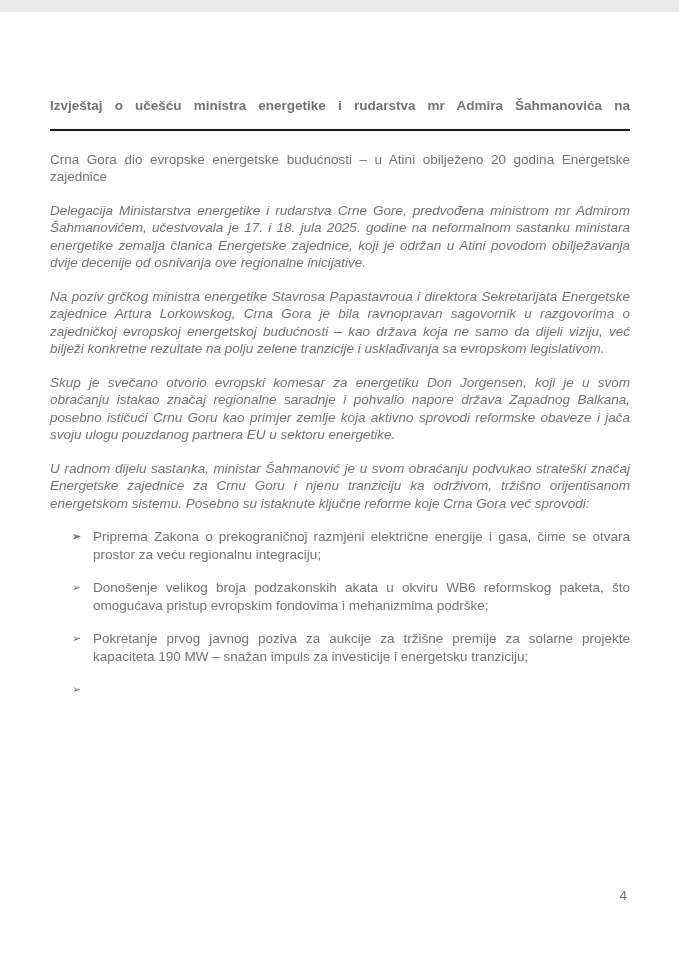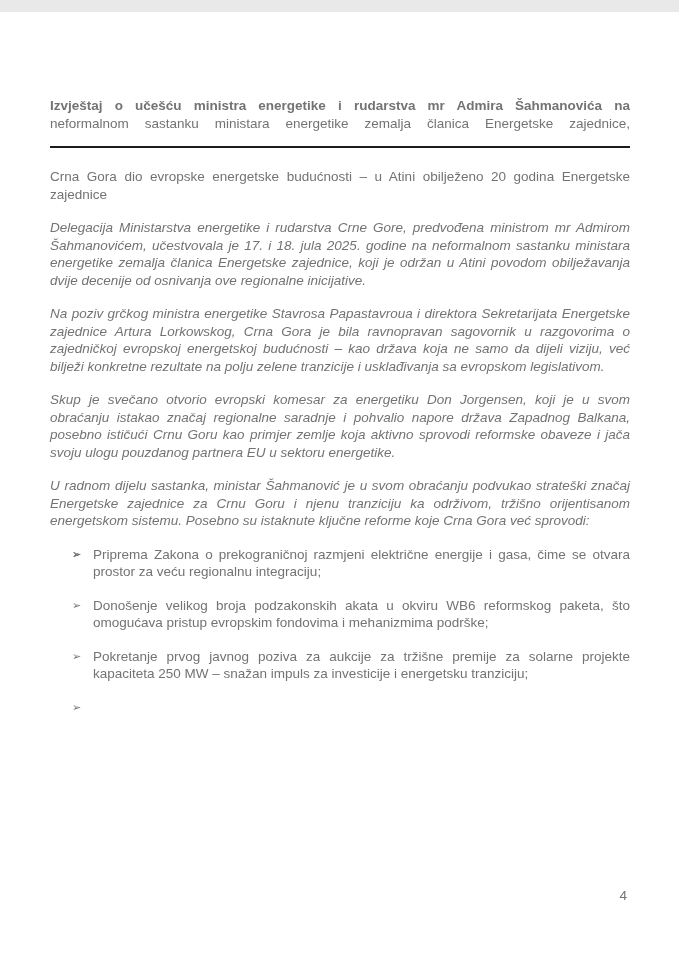--- a/index.html
+++ b/index.html
@@ -73,21 +73,20 @@
   }
 </style>
 </head>
 <body>
 
 <div class="page">
   <div class="content">
 
     <div>
       <div class="title-line bold">Izvještaj o učešću ministra energetike i rudarstva mr Admira Šahmanovića na</div>
-      <div class="title-line">neformalnom sastanku ministara energetike zemalja članica Energetske zajednice,</div>
     </div>
 
     <hr class="rule">
 
     <div class="subtitle">Crna Gora dio evropske energetske budućnosti – u Atini obilježeno 20 godina Energetske zajednice</div>
 
     <p class="body-par">Delegacija Ministarstva energetike i rudarstva Crne Gore, predvođena ministrom mr Admirom Šahmanovićem, učestvovala je 17. i 18. jula 2025. godine na neformalnom sastanku ministara energetike zemalja članica Energetske zajednice, koji je održan u Atini povodom obilježavanja dvije decenije od osnivanja ove regionalne inicijative.</p>
     <p class="body-par">Na poziv grčkog ministra energetike Stavrosa Papastavroua i direktora Sekretarijata Energetske zajednice Artura Lorkowskog, Crna Gora je bila ravnopravan sagovornik u razgovorima o zajedničkoj evropskoj energetskoj budućnosti – kao država koja ne samo da dijeli viziju, već bilježi konkretne rezultate na polju zelene tranzicije i usklađivanja sa evropskom legislativom.</p>
     <p class="body-par">Skup je svečano otvorio evropski komesar za energetiku Don Jorgensen, koji je u svom obraćanju istakao značaj regionalne saradnje i pohvalio napore država Zapadnog Balkana, posebno ističući Crnu Goru kao primjer zemlje koja aktivno sprovodi reformske obaveze i jača svoju ulogu pouzdanog partnera EU u sektoru energetike.</p>
     <p class="body-par">U radnom dijelu sastanka, ministar Šahmanović je u svom obraćanju podvukao strateški značaj Energetske zajednice za Crnu Goru i njenu tranziciju ka održivom, tržišno orijentisanom energetskom sistemu. Posebno su istaknute ključne reforme koje Crna Gora već sprovodi:</p>
@@ -102,21 +101,21 @@
       <li>
         <span class="marker">➢</span>
         <span>Priprema Zakona o prekograničnoj razmjeni električne energije i gasa, čime se otvara prostor za veću regionalnu integraciju;</span>
       </li>
       <li>
         <span class="marker">➢</span>
         <span>Donošenje velikog broja podzakonskih akata u okviru WB6 reformskog paketa, što omogućava pristup evropskim fondovima i mehanizmima podrške;</span>
       </li>
       <li>
         <span class="marker">➢</span>
-        <span>Pokretanje prvog javnog poziva za aukcije za tržišne premije za solarne projekte kapaciteta 250 MW – snažan impuls za investicije i energetsku tranziciju;</span>
+        <span>Pokretanje prvog javnog poziva za aukcije za tržišne premije za solarne projekte kapaciteta 190 MW – snažan impuls za investicije i energetsku tranziciju;</span>
       </li>
       <li>
         <span class="marker">➢</span>
       </li>
     </ul>
 
   </div>
 
   <div class="page-number">4</div>
 </div>

